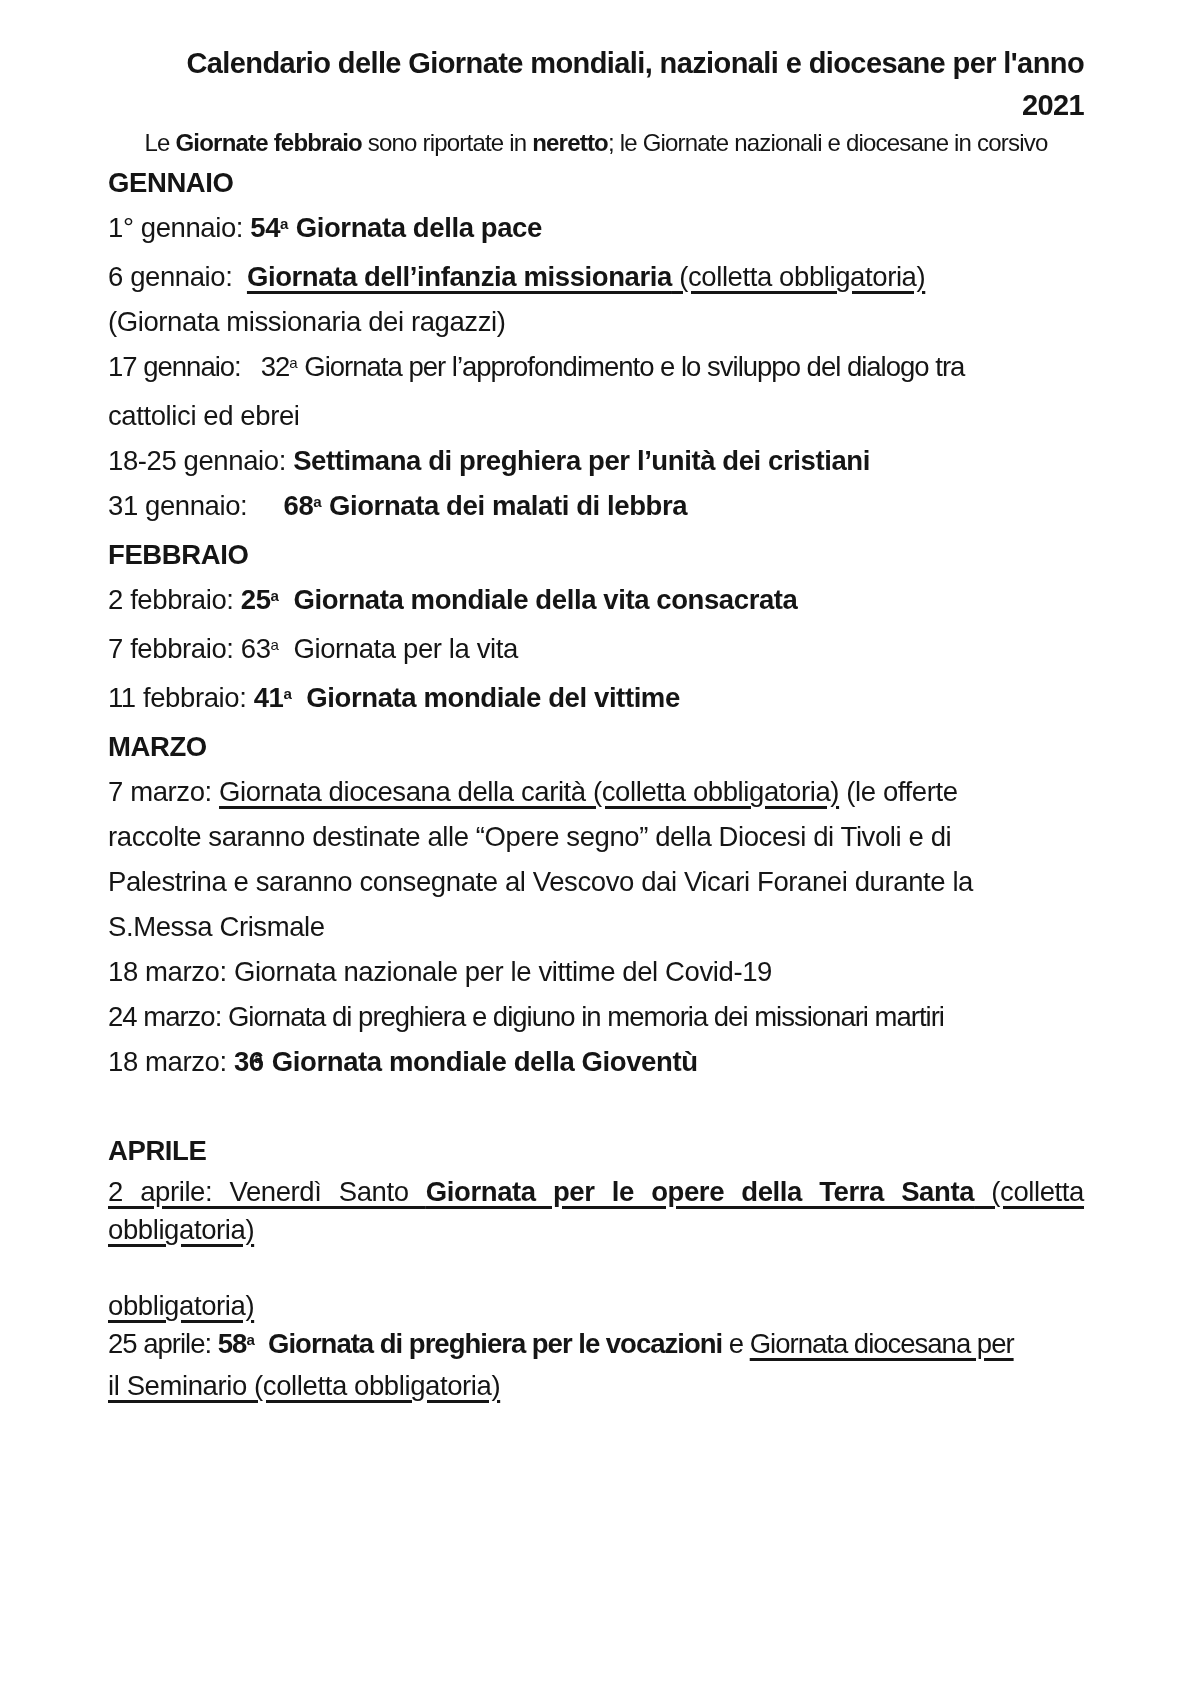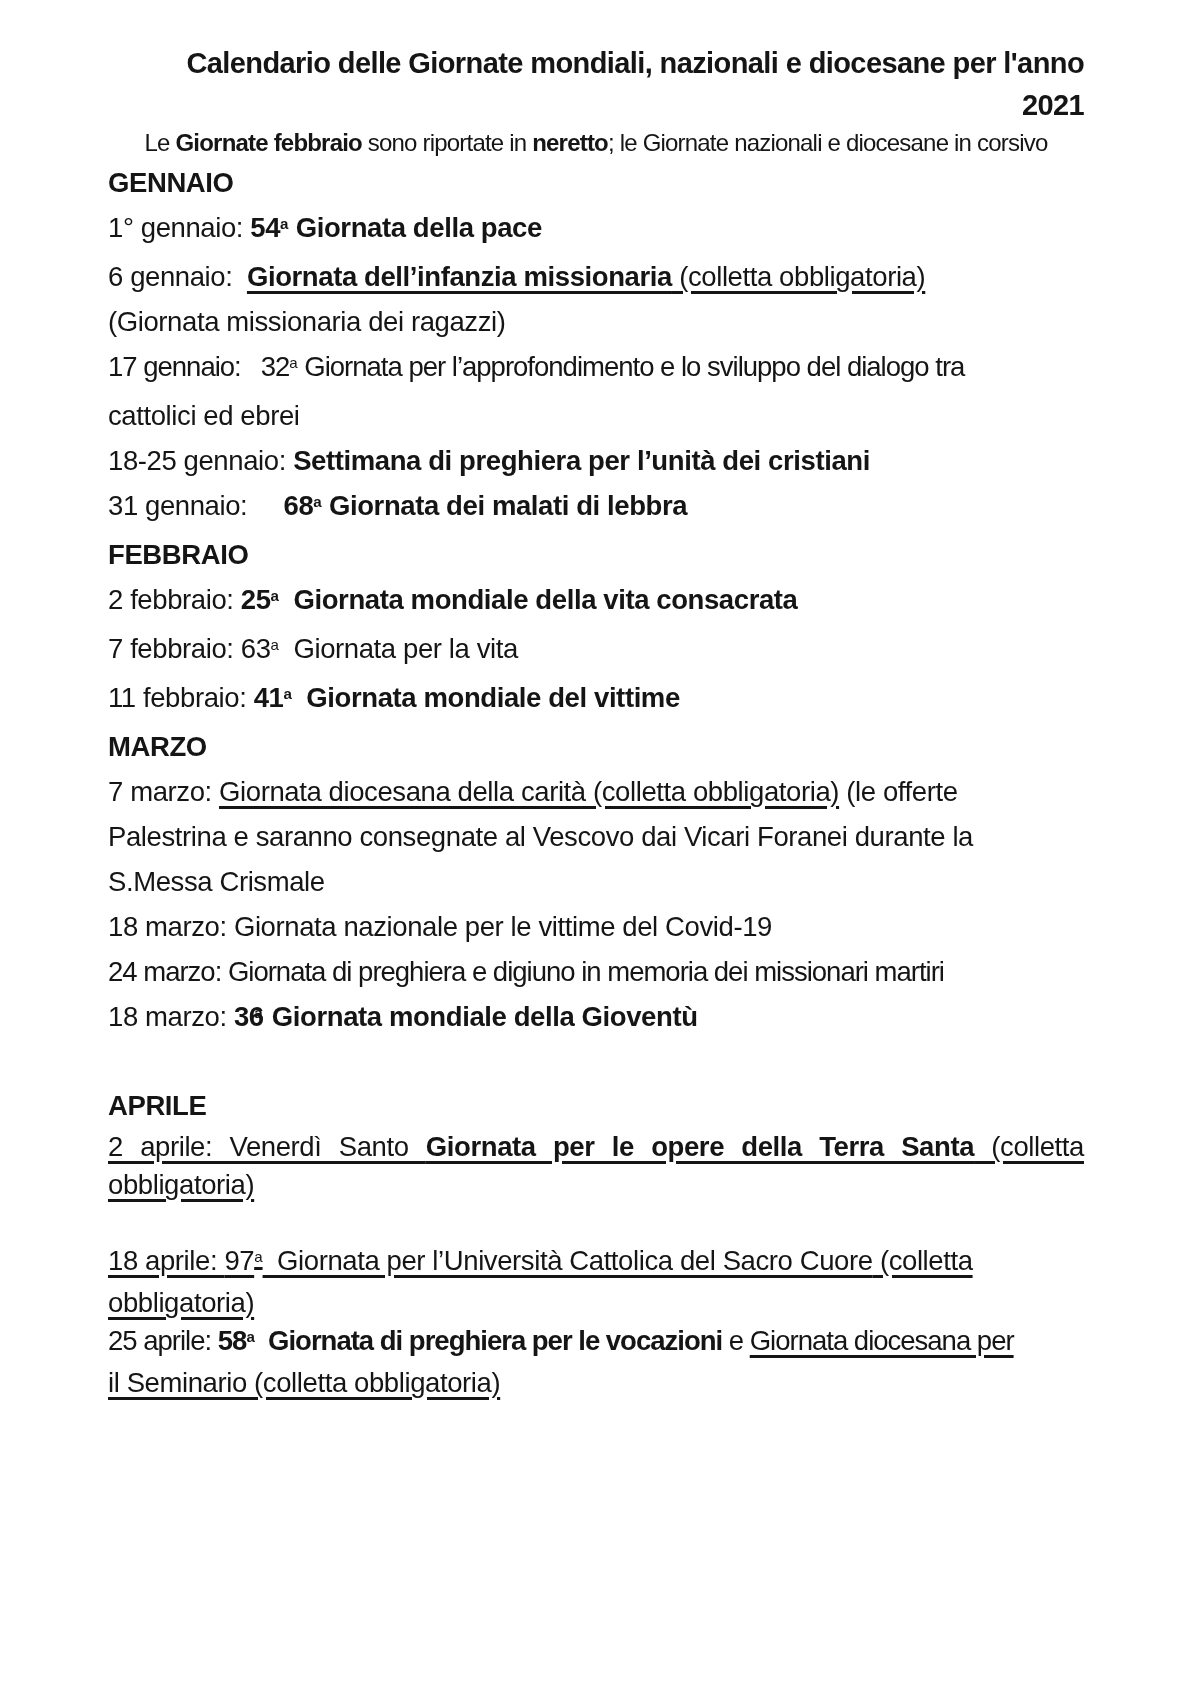--- a/index.html
+++ b/index.html
@@ -79,29 +79,29 @@
         <div class="line tight"><span class="seg">17 gennaio:   </span><span class="seg i">32</span><span class="seg i sup">a</span><span class="seg i"> Giornata per l’approfondimento e lo sviluppo del dialogo tra</span></div>
         <div class="line"><span class="seg i">cattolici ed ebrei</span></div>
         <div class="line"><span class="seg">18-25 gennaio: </span><span class="seg b">Settimana di preghiera per l’unità dei cristiani</span></div>
         <div class="line"><span class="seg">31 gennaio:     </span><span class="seg b">68</span><span class="seg b sup">a</span><span class="seg b"> Giornata dei malati di lebbra</span></div>
         <div class="line"><span class="seg b">FEBBRAIO</span></div>
         <div class="line"><span class="seg">2 febbraio: </span><span class="seg b">25</span><span class="seg b sup">a</span><span class="seg b">  Giornata mondiale della vita consacrata</span></div>
         <div class="line"><span class="seg">7 febbraio: </span><span class="seg i">63</span><span class="seg i sup">a</span><span class="seg i">  Giornata per la vita</span></div>
         <div class="line"><span class="seg">11 febbraio: </span><span class="seg b">41</span><span class="seg b sup">a</span><span class="seg b">  Giornata mondiale del vittime</span></div>
         <div class="line"><span class="seg b">MARZO</span></div>
         <div class="line"><span class="seg">7 marzo: </span><span class="seg i u">Giornata diocesana della carità (colletta obbligatoria)</span><span class="seg"> (le offerte</span></div>
+        <div class="line"><span class="seg">raccolte saranno destinate alle “Opere segno” della Diocesi di Tivoli e di</span></div>
         <div class="line"><span class="seg">Palestrina e saranno consegnate al Vescovo dai Vicari Foranei durante la</span></div>
         <div class="line"><span class="seg">S.Messa Crismale</span></div>
         <div class="line"><span class="seg">18 marzo: </span><span class="seg i">Giornata nazionale per le vittime del Covid-19</span></div>
         <div class="line tight"><span class="seg">24 marzo: </span><span class="seg i">Giornata di preghiera e digiuno in memoria dei missionari martiri</span></div>
         <div class="line"><span class="seg">18 marzo: </span><span class="seg b">36</span><span class="seg b sup over">a</span><span class="seg b"> Giornata mondiale della Gioventù</span></div>
         <div class="line spacer"></div>
         <div class="line"><span class="seg b">APRILE</span></div>
         <div class="line single justify"><span class="seg u">2 aprile: Venerdì Santo </span><span class="seg b u">Giornata per le opere della Terra Santa</span><span class="seg u"> (colletta</span></div>
         <div class="line single"><span class="seg u">obbligatoria)</span></div>
         <div class="line spacer-sm"></div>
-        <div class="line single"><span class="seg u">18 aprile: </span><span class="seg i u">97</span><span class="seg i u sup">a</span><span class="seg i u">  Giornata per l’Università Cattolica del Sacro Cuore</span><span class="seg u"> (colletta</span></div>
         <div class="line single"><span class="seg u">obbligatoria)</span></div>
         <div class="line single tight"><span class="seg">25 aprile: </span><span class="seg b">58</span><span class="seg b sup">a</span><span class="seg b">  Giornata di preghiera per le vocazioni</span><span class="seg i"> e </span><span class="seg i u">Giornata diocesana per</span></div>
         <div class="line single"><span class="seg i u">il Seminario (colletta obbligatoria)</span></div>
       </div>
   </div>
 </div>
 
 </body></html>

